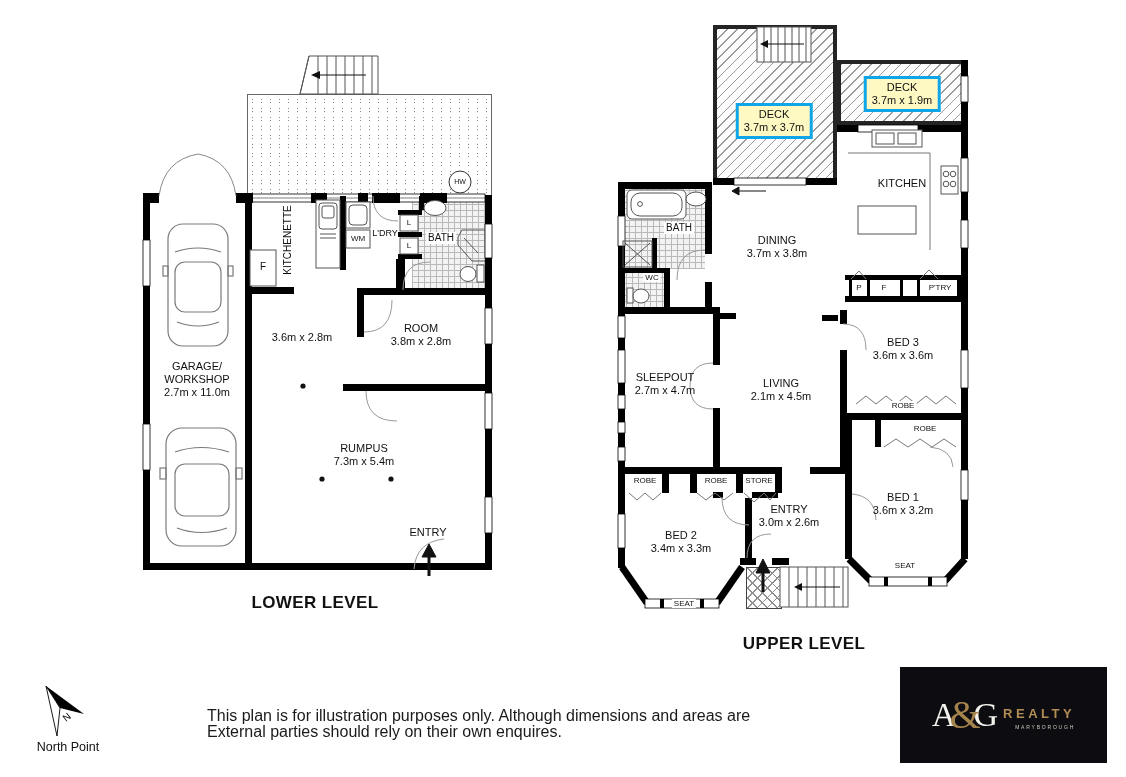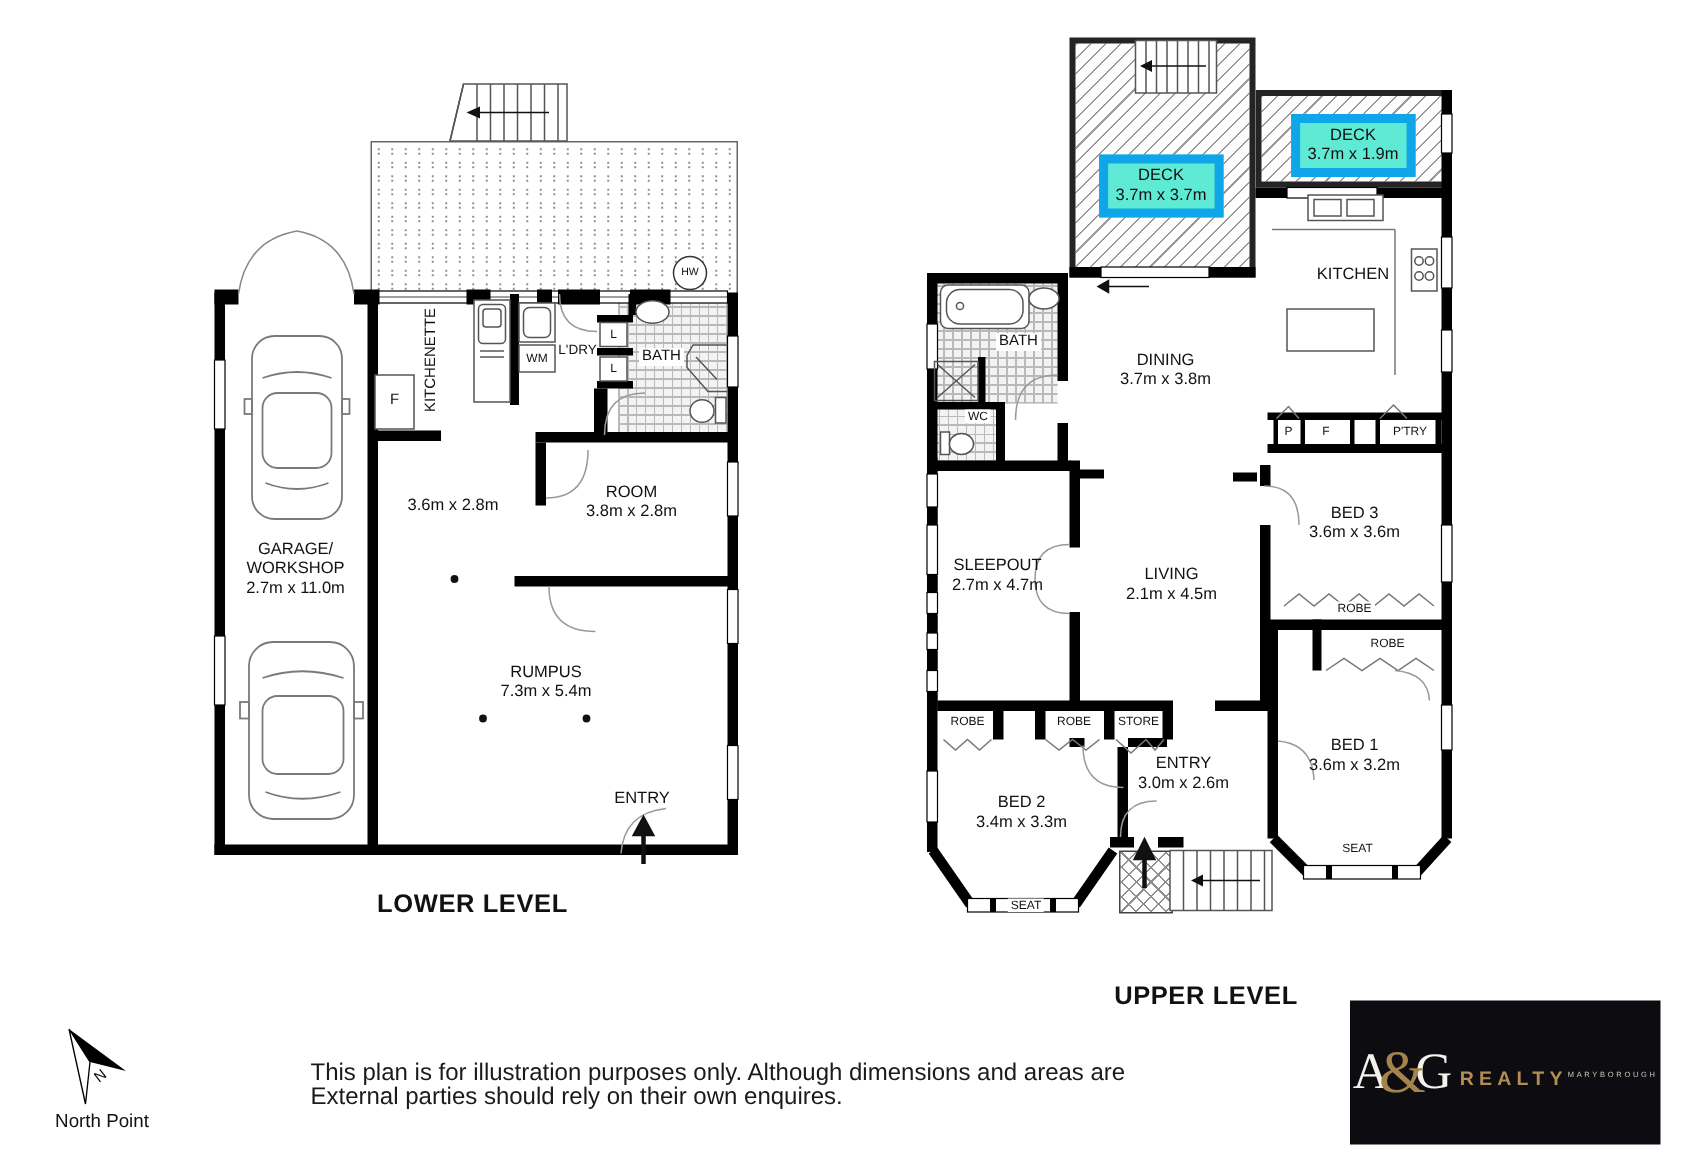--- a/index.html
+++ b/index.html
@@ -18,32 +18,32 @@
                          repeating-linear-gradient(90deg,#b9b9b9 0 1px,transparent 1px 6px);}
   .cross{background-color:#fff;border:1px solid #444;
          background-image:repeating-linear-gradient(45deg,#8f8f8f 0 1px,transparent 1px 7px),
                           repeating-linear-gradient(135deg,#8f8f8f 0 1px,transparent 1px 7px);}
   svg.overlay{position:absolute;left:0;top:0;z-index:2;}
   .lbl{position:absolute;z-index:3;white-space:nowrap;text-align:center;
        transform:translateX(-50%);line-height:1.18;color:#111;}
   .sz11{font-size:11px;} .sz10{font-size:10px;} .sz9{font-size:9px;}
   .sz8{font-size:8px;} .sz7{font-size:7px;}
   .onpat{background:#fff;padding:0 2px;}
-  .boxlbl{border:6px solid #0ea5e9;background:#5eead4;padding:2px 5px;font-size:11px;z-index:3;}
+  .boxlbl{border:3px solid #0ea5e9;background:#fef9c3;padding:2px 5px;font-size:11px;z-index:3;}
   .vert{transform:translate(-50%,-50%) rotate(-90deg);transform-origin:center;}
   .level-title{font-weight:bold;font-size:17px;letter-spacing:0.4px;}
   .addr-title{position:absolute;z-index:3;font-weight:bold;font-size:20px;}
   .disc{position:absolute;z-index:3;font-size:16px;line-height:15.5px;color:#1a1a1a;}
   .logo{position:absolute;left:900px;top:667px;width:207px;height:96px;background:#0c0c11;
         z-index:3;display:flex;align-items:center;justify-content:center;}
   .logo-inner{display:flex;align-items:center;}
   .logo-ag{font-family:"Liberation Serif",serif;font-size:34px;color:#f4f2ec;
            display:flex;align-items:center;line-height:1;}
   .logo-amp{color:#a5834c;font-size:40px;margin:0 -7px;position:relative;z-index:1;}
-  .logo-right{display:flex;margin-left:5px;margin-top:6px;}
+  .logo-right{display:flex;flex-direction:column;margin-left:5px;margin-top:6px;align-items:flex-end;}
   .logo-realty{color:#b28e55;font-size:13px;letter-spacing:3.5px;font-weight:bold;}
   .logo-sub{color:#cfc8bb;font-size:5px;letter-spacing:1.8px;margin-top:3px;}
 </style>
 </head>
 <body>
 
 <div id="canvas">
 
   <div class="pat dots" style="left:247px;top:94px;width:243px;height:101px;"></div>
   <div class="pat tile" style="left:412px;top:197px;width:73px;height:92px;"></div>
@@ -402,21 +402,21 @@
     <div>3.4m x 3.3m</div>
   </div>
   <div class="lbl sz8 onpat" style="left:684px;top:599px;">SEAT</div>
   <div class="lbl sz11" style="left:789px;top:503px;">
     <div>ENTRY</div>
     <div>3.0m x 2.6m</div>
   </div>
   <div class="lbl sz8" style="left:859px;top:283px;">P</div>
   <div class="lbl sz8" style="left:884px;top:283px;">F</div>
   <div class="lbl sz8" style="left:940px;top:283px;">P'TRY</div>
-  <div class="lbl level-title" style="left:804px;top:634px;margin-top:20px;">UPPER LEVEL</div>
+  <div class="lbl level-title" style="left:804px;top:634px;">UPPER LEVEL</div>
 
   <div class="disc" style="left:207px;top:708px;">
     <div>This plan is for illustration purposes only.  Although dimensions and areas are</div>
     <div>External parties should rely on their own enquires.</div>
   </div>
   <div class="lbl" style="left:68px;top:740px;font-size:12.5px;">North Point</div>
 
   <div class="logo">
     <div class="logo-inner">
       <div class="logo-ag">

